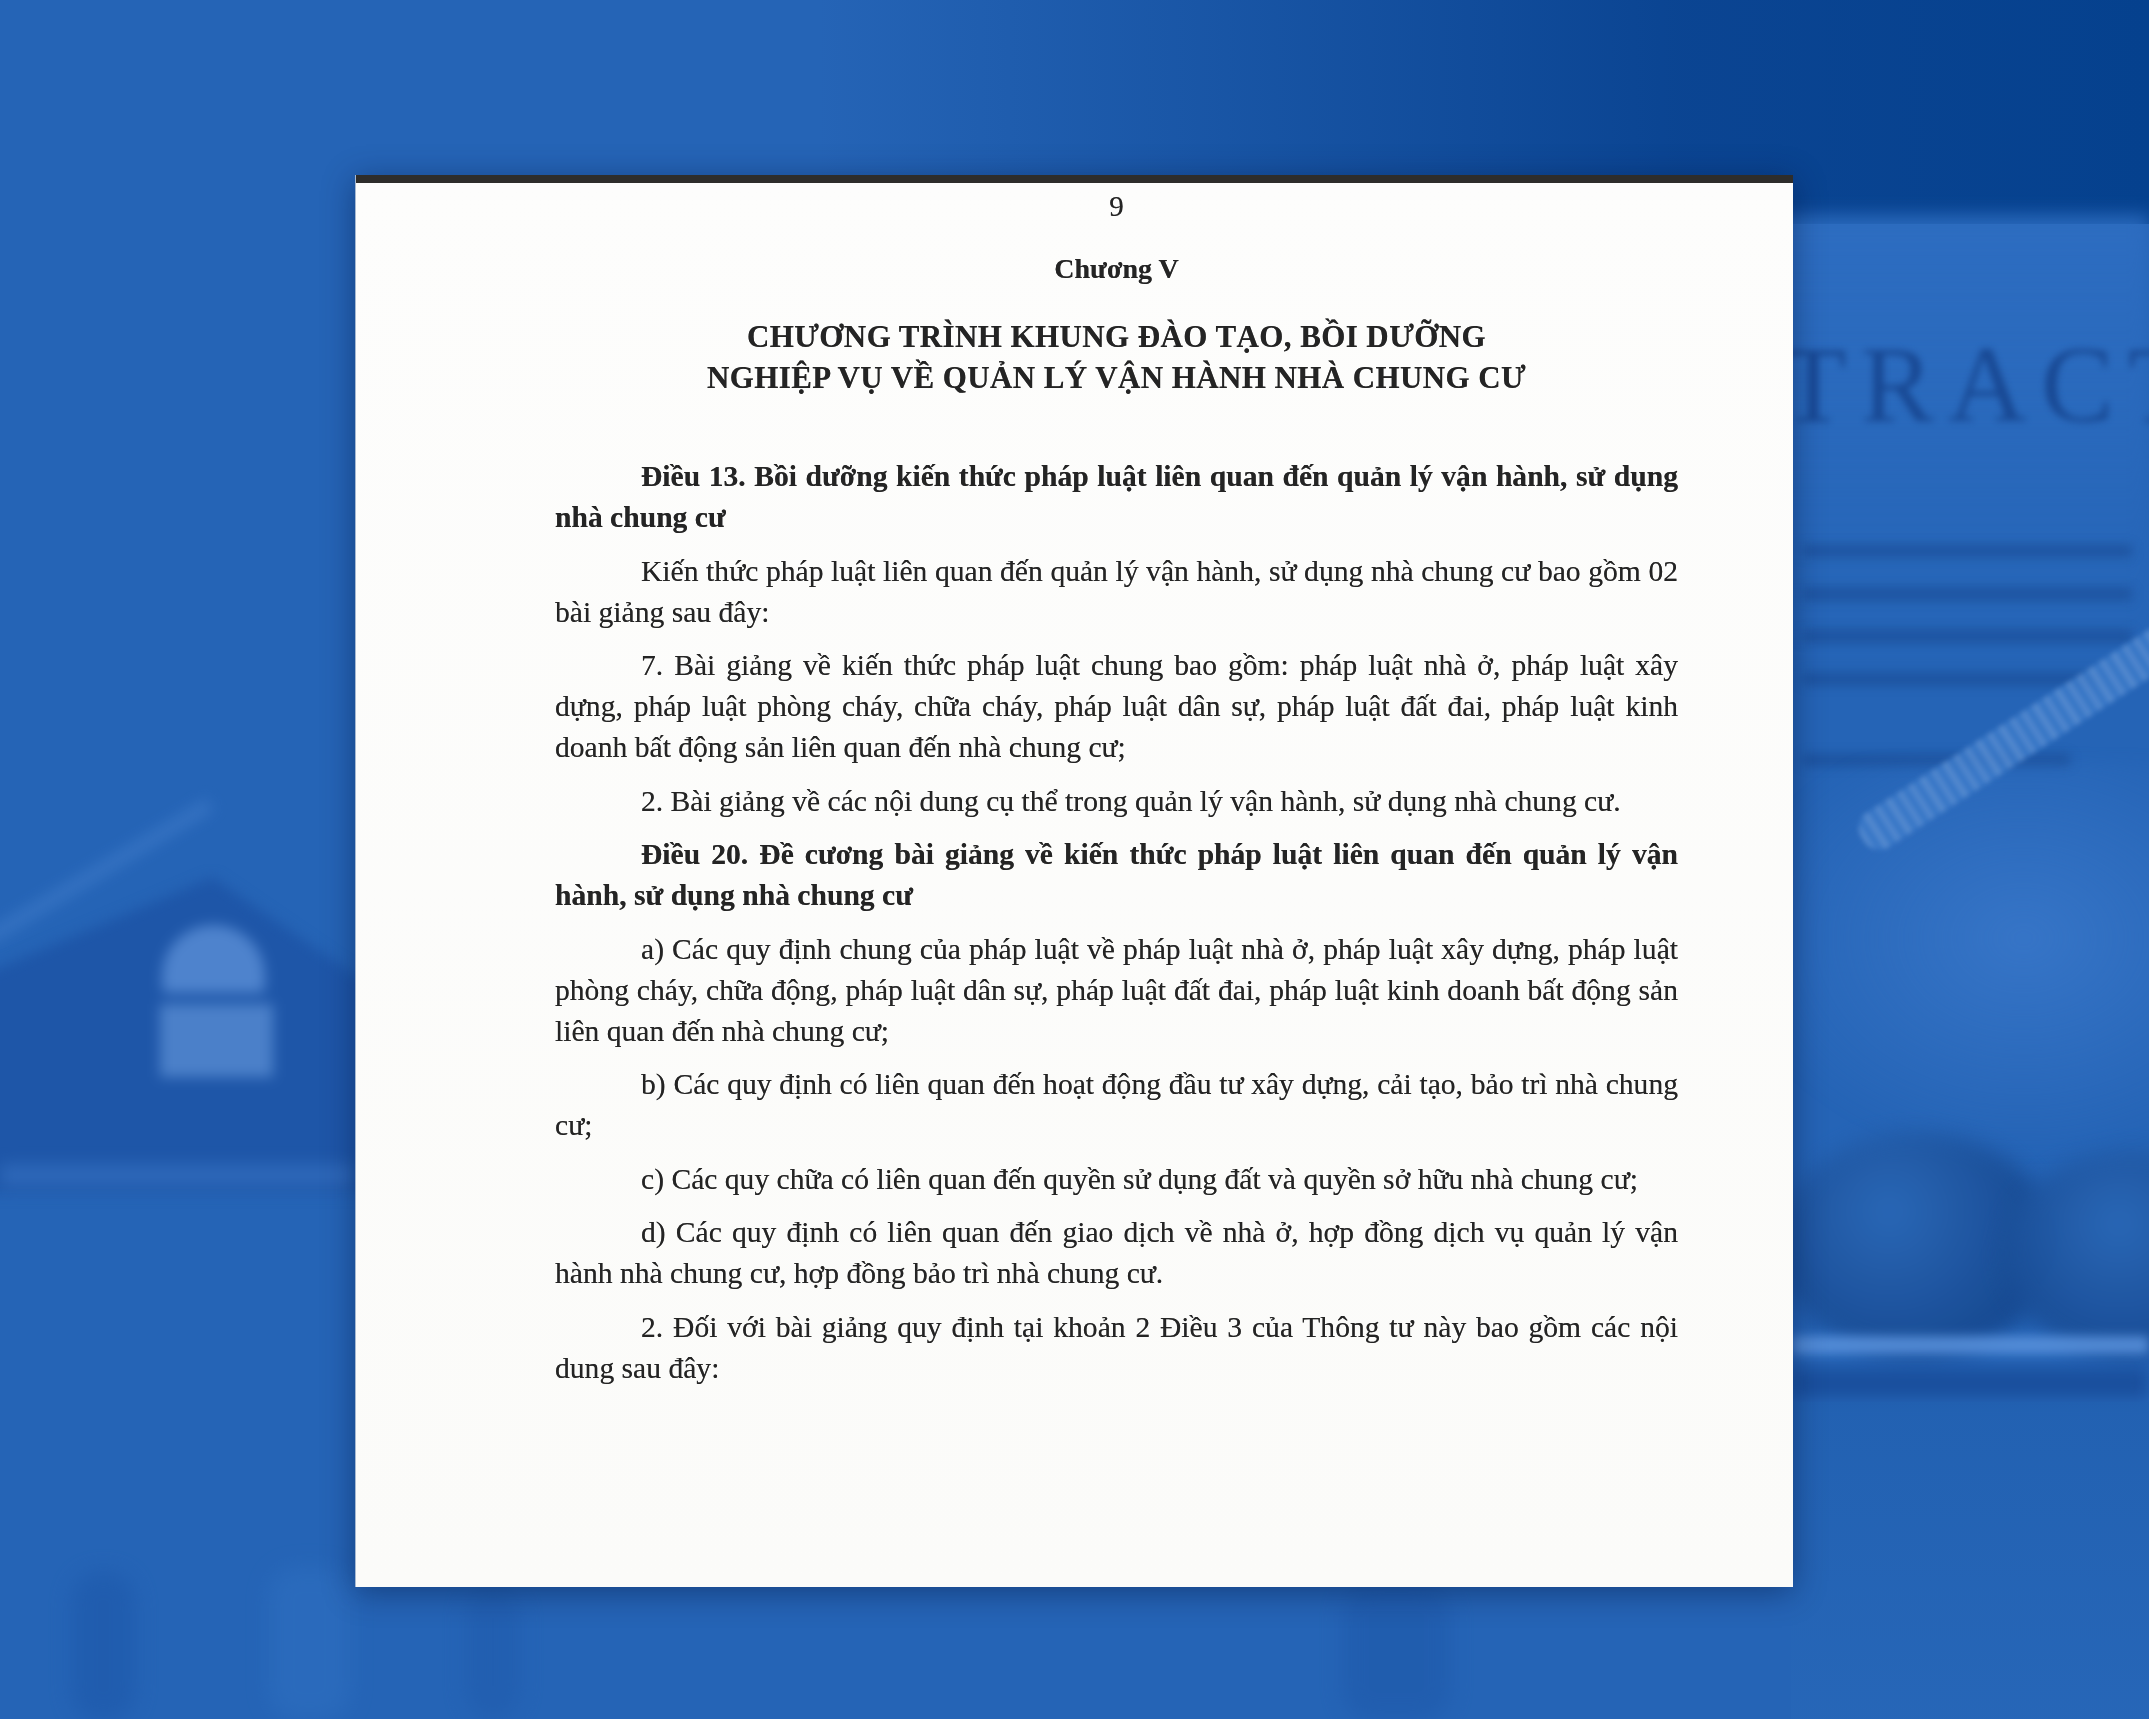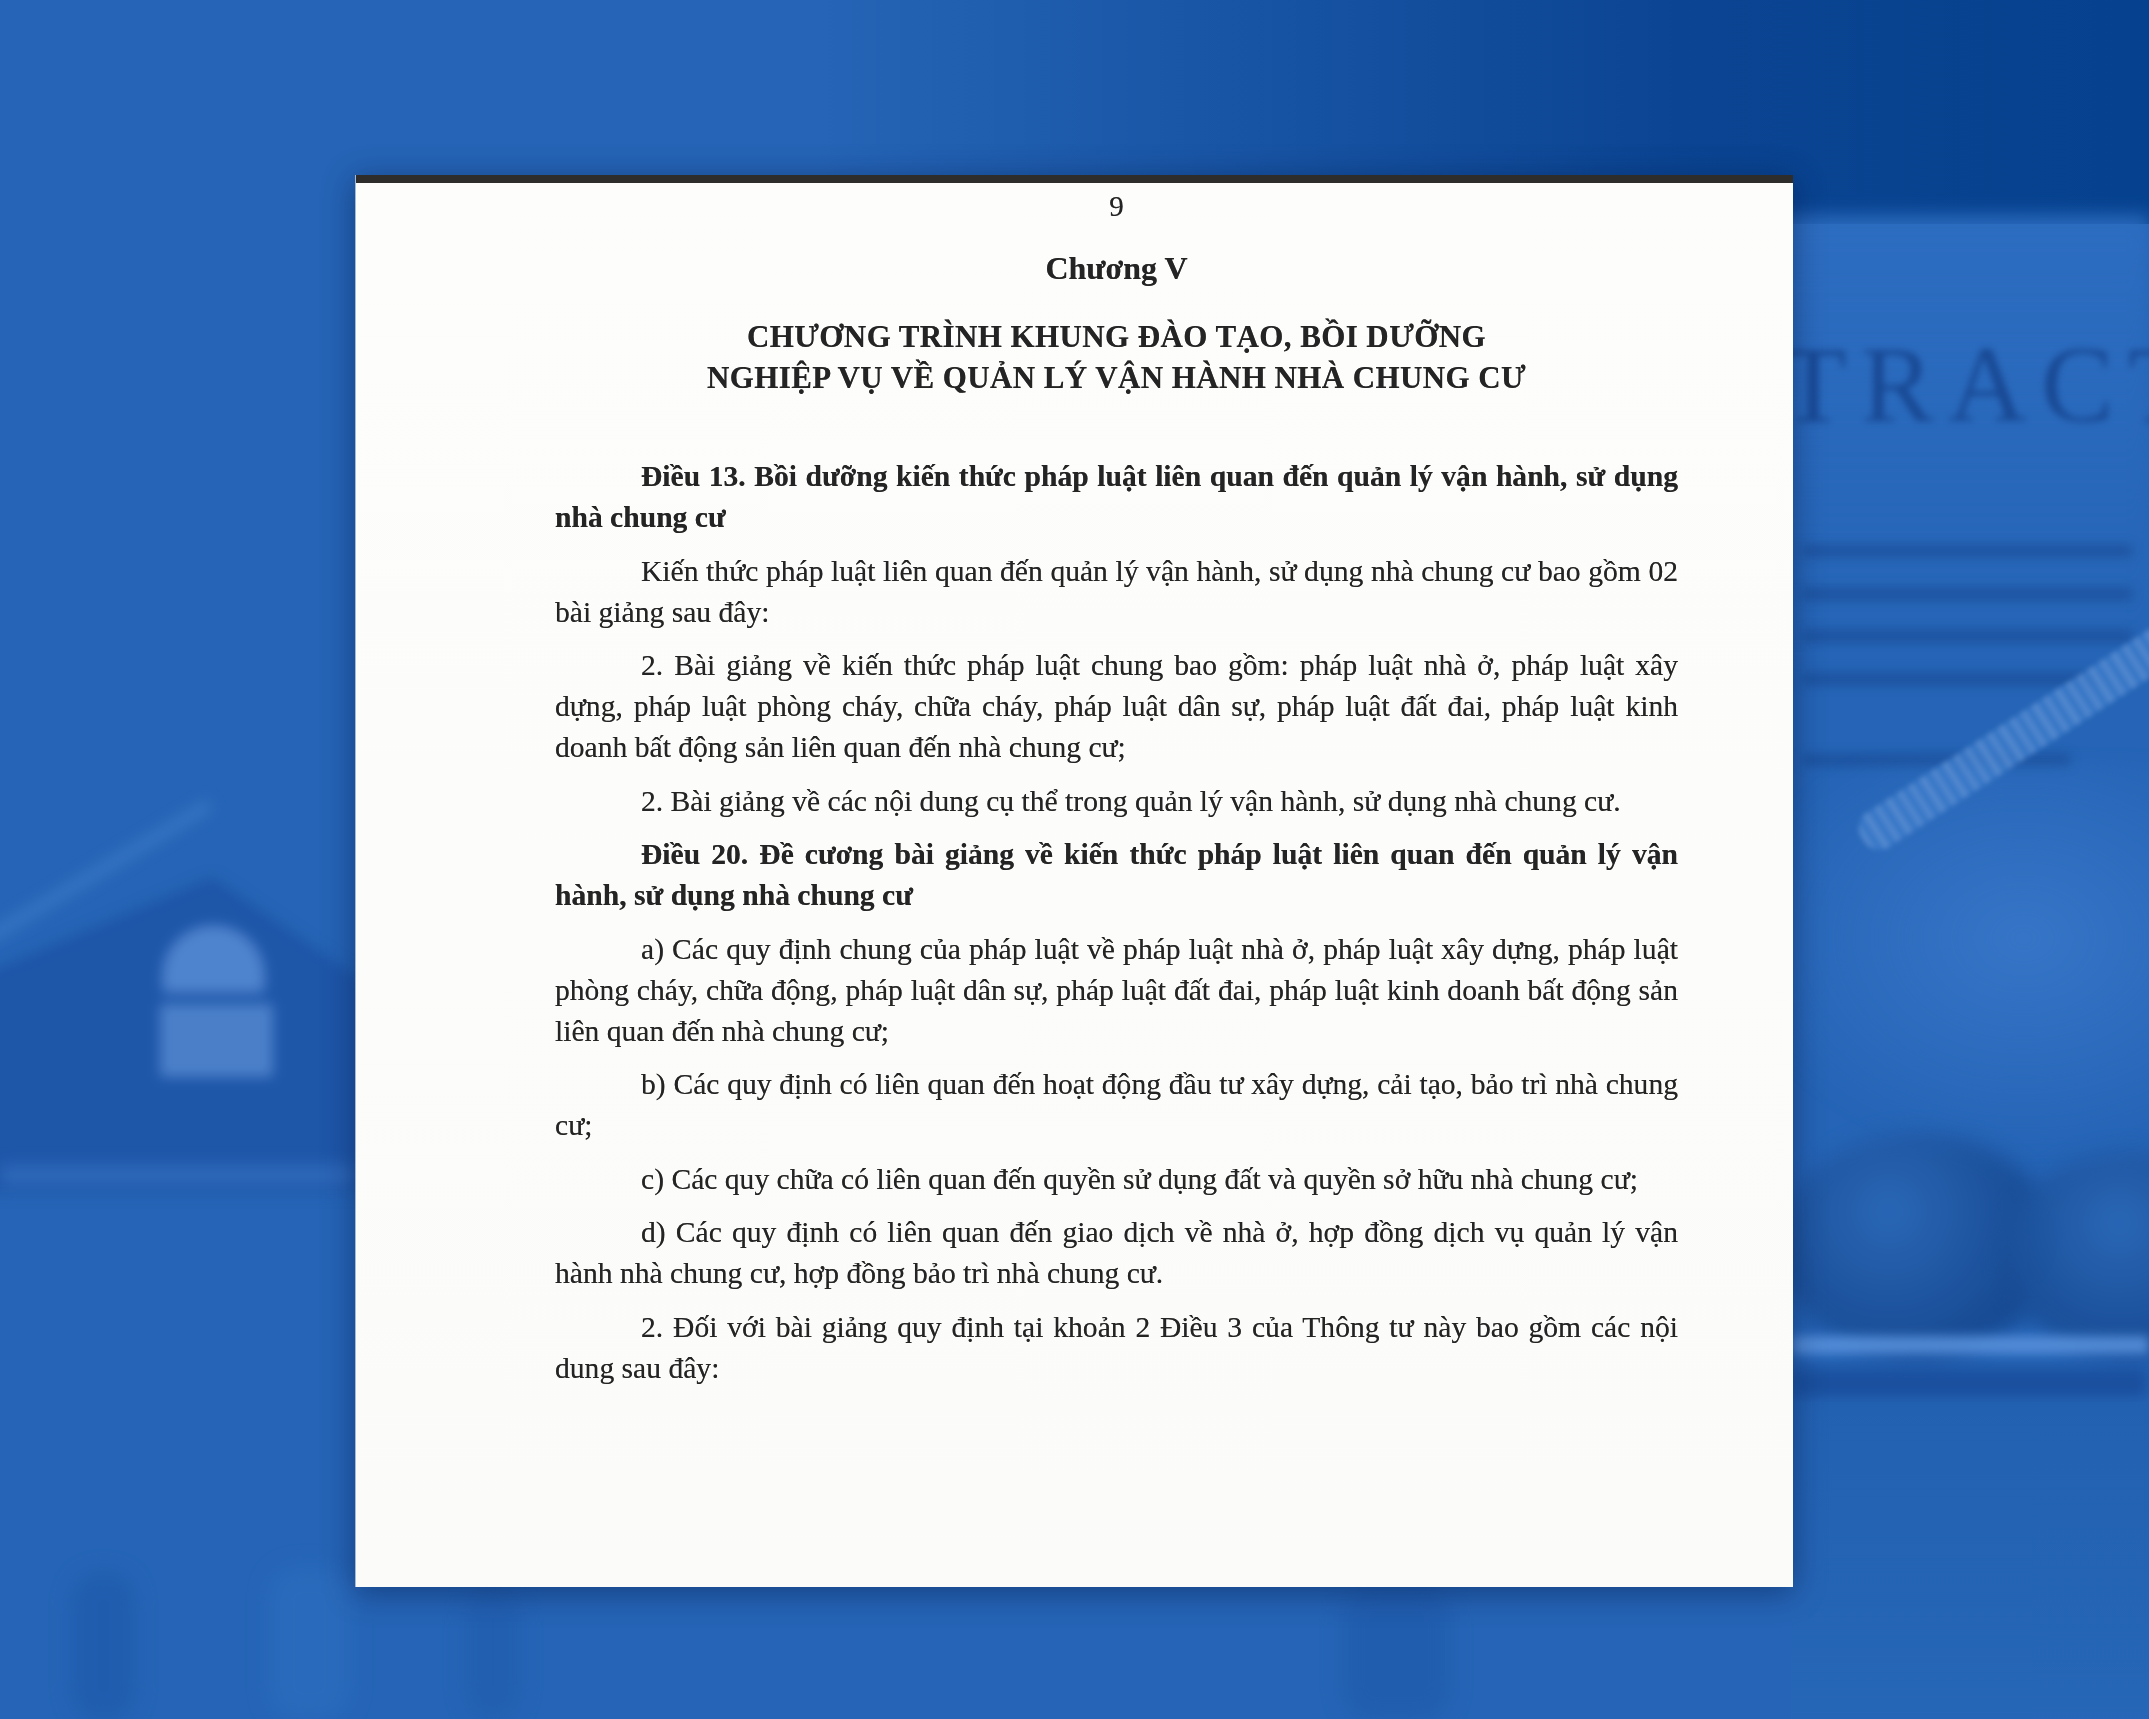--- a/index.html
+++ b/index.html
@@ -90,21 +90,21 @@
     overflow:hidden;
   }
   .scan-top-edge { position:absolute; left:0; top:0; width:100%; height:8px; background:#2e2d2b; }
 
   .content {
     position:absolute; left:199px; top:8px; width:1123px;
     color:#242424;
     text-shadow:0 0 0.5px rgba(40,40,40,.65);
   }
   .pagenum  { font-size:29px; line-height:36px; text-align:center; padding-top:5.4px; }
-  .chapter  { margin-top:24px; font-size:32px; line-height:41px; font-weight:bold; text-align:center; }
+  .chapter  { margin-top:24px; font-size:28px; line-height:41px; font-weight:bold; text-align:center; }
   .doctitle { margin-top:27px; font-size:31px; line-height:41px; font-weight:bold; text-align:center; letter-spacing:0.4px; }
   .paras    { margin-top:58px; }
   .para {
     font-size:29.6px; line-height:41px; text-align:justify;
     text-indent:86px; margin-bottom:12.5px;
   }
   .para.heading { font-weight:bold; }
 </style>
 </head>
 <body>
@@ -145,21 +145,21 @@
   <div class="content">
     <div class="pagenum">9</div>
     <div class="chapter">Chương V</div>
     <div class="doctitle">
       <div>CHƯƠNG TRÌNH KHUNG ĐÀO TẠO, BỒI DƯỠNG</div>
       <div>NGHIỆP VỤ VỀ QUẢN LÝ VẬN HÀNH NHÀ CHUNG CƯ</div>
     </div>
     <div class="paras">
         <p class="para heading">Điều 13. Bồi dưỡng kiến thức pháp luật liên quan đến quản lý vận hành, sử dụng nhà chung cư</p>
         <p class="para body">Kiến thức pháp luật liên quan đến quản lý vận hành, sử dụng nhà chung cư bao gồm 02 bài giảng sau đây:</p>
-        <p class="para body">2. Bài giảng về kiến thức pháp luật chung bao gồm: pháp luật nhà ở, pháp luật xây dựng, pháp luật phòng cháy, chữa cháy, pháp luật dân sự, pháp luật đất đai, pháp luật kinh doanh bất động sản liên quan đến nhà chung cư;</p>
+        <p class="para body">7. Bài giảng về kiến thức pháp luật chung bao gồm: pháp luật nhà ở, pháp luật xây dựng, pháp luật phòng cháy, chữa cháy, pháp luật dân sự, pháp luật đất đai, pháp luật kinh doanh bất động sản liên quan đến nhà chung cư;</p>
         <p class="para body">2. Bài giảng về các nội dung cụ thể trong quản lý vận hành, sử dụng nhà chung cư.</p>
         <p class="para heading">Điều 20. Đề cương bài giảng về kiến thức pháp luật liên quan đến quản lý vận hành, sử dụng nhà chung cư</p>
         <p class="para body">a) Các quy định chung của pháp luật về pháp luật nhà ở, pháp luật xây dựng, pháp luật phòng cháy, chữa động, pháp luật dân sự, pháp luật đất đai, pháp luật kinh doanh bất động sản liên quan đến nhà chung cư;</p>
         <p class="para body">b) Các quy định có liên quan đến hoạt động đầu tư xây dựng, cải tạo, bảo trì nhà chung cư;</p>
         <p class="para body">c) Các quy chữa có liên quan đến quyền sử dụng đất và quyền sở hữu nhà chung cư;</p>
         <p class="para body">d) Các quy định có liên quan đến giao dịch về nhà ở, hợp đồng dịch vụ quản lý vận hành nhà chung cư, hợp đồng bảo trì nhà chung cư.</p>
         <p class="para body">2. Đối với bài giảng quy định tại khoản 2 Điều 3 của Thông tư này bao gồm các nội dung sau đây:</p>
       </div>
   </div>
 </div>

